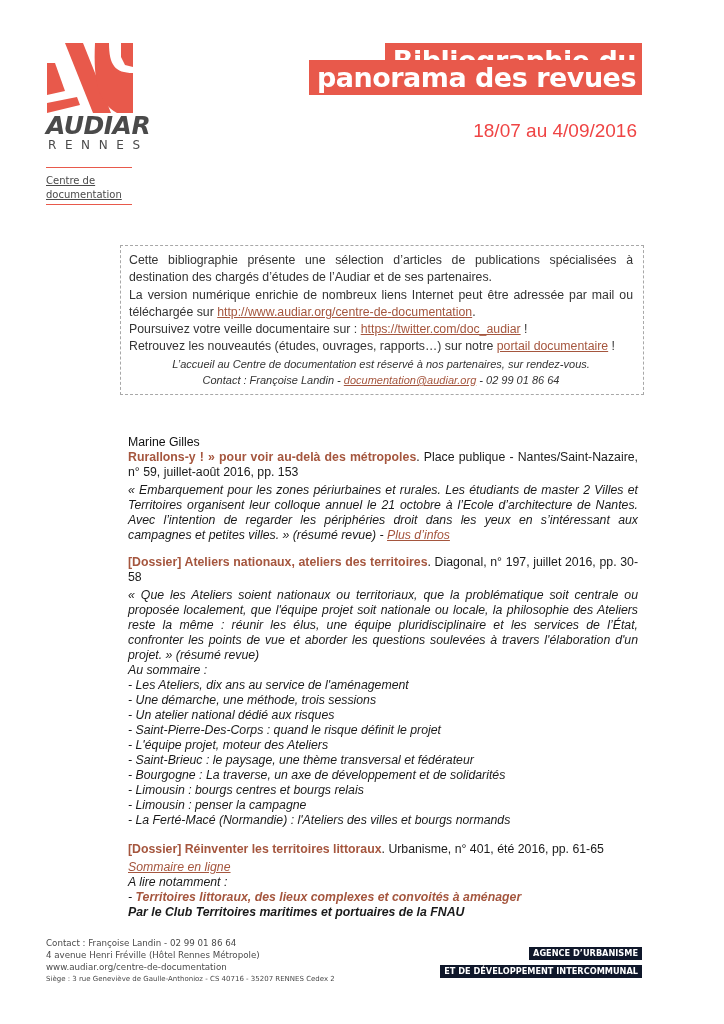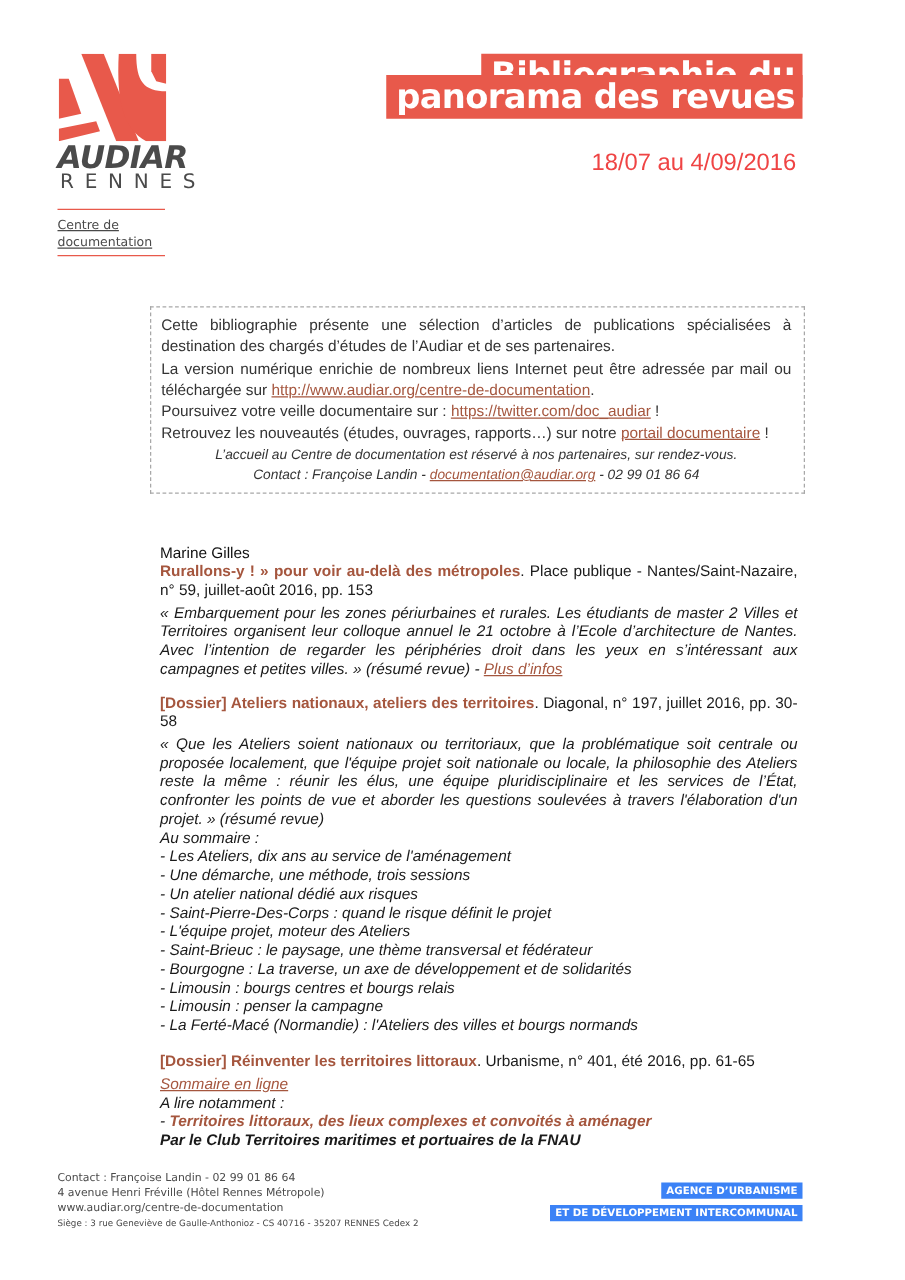--- a/index.html
+++ b/index.html
@@ -4,21 +4,21 @@
 <style>
   html, body { margin: 0; padding: 0; background: #ffffff; }
   body { width: 724px; height: 1024px; position: relative; overflow: hidden;
          font-family: "Liberation Sans", sans-serif; color: #1a1a1a; }
   .abs { position: absolute; }
 
   
   .logo-mark { left: 47px; top: 43px; width: 86px; height: 70px; }
   .logo-word { left: 46px; top: 113px; font-family: "DejaVu Sans", sans-serif; font-weight: bold;
                font-size: 25px; letter-spacing: -0.5px; color: #4a4a4a; line-height: 26px; font-style: italic; }
-  .logo-city { left: 48px; top: 139px; font-family: "DejaVu Sans", sans-serif; font-size: 16px;
+  .logo-city { left: 48px; top: 139px; font-family: "DejaVu Sans", sans-serif; font-size: 12px;
                letter-spacing: 8.6px; color: #4a4a4a; line-height: 12px; }
   .logo-rule { left: 46px; width: 86px; height: 1px; background: #e8594b; }
   .logo-sub { left: 46px; top: 174px; font-family: "DejaVu Sans", sans-serif; font-size: 10px;
               color: #4a4a4a; line-height: 14px; text-decoration: underline; }
 
   
   .title-line { background: #e8594b; color: #ffffff; font-family: "DejaVu Sans", sans-serif;
                 font-weight: bold; font-size: 27px; line-height: 35px; white-space: nowrap;
                 padding: 0 6px 0 8px; letter-spacing: -0.5px; text-align: right; }
   .title-1 { right: 82px; top: 43px; }
@@ -47,21 +47,21 @@
   .toc ul { margin: 0; padding: 0; }
   .hl { color: #a5563e; font-weight: bold; font-style: italic; }
   .bold-it { font-weight: bold; font-style: italic; }
 
   
   .footer-left { left: 46px; top: 937px; font-family: "DejaVu Sans", sans-serif; font-size: 8.7px;
                  color: #4a4a4a; line-height: 12px; }
   .footer-left .siege { font-size: 7px; }
   .footer-right { right: 82px; top: 942px; text-align: right; }
   .footer-right div { display: block; }
-  .agency-line { display: inline-block; background: #3b82f6; color: #fff; font-family: "DejaVu Sans", sans-serif;
+  .agency-line { display: inline-block; background: #0f172a; color: #fff; font-family: "DejaVu Sans", sans-serif;
                  font-weight: bold; font-size: 8.2px; line-height: 13px; padding: 0 4px; white-space: nowrap; }
 </style>
 </head>
 <body>
 
 <div class="abs logo-mark">
   <svg width="86" height="70" viewBox="0 0 86 70">
 
     <polygon points="18,0 36,0 64,70 46,70" fill="#e8594b"></polygon>
 

